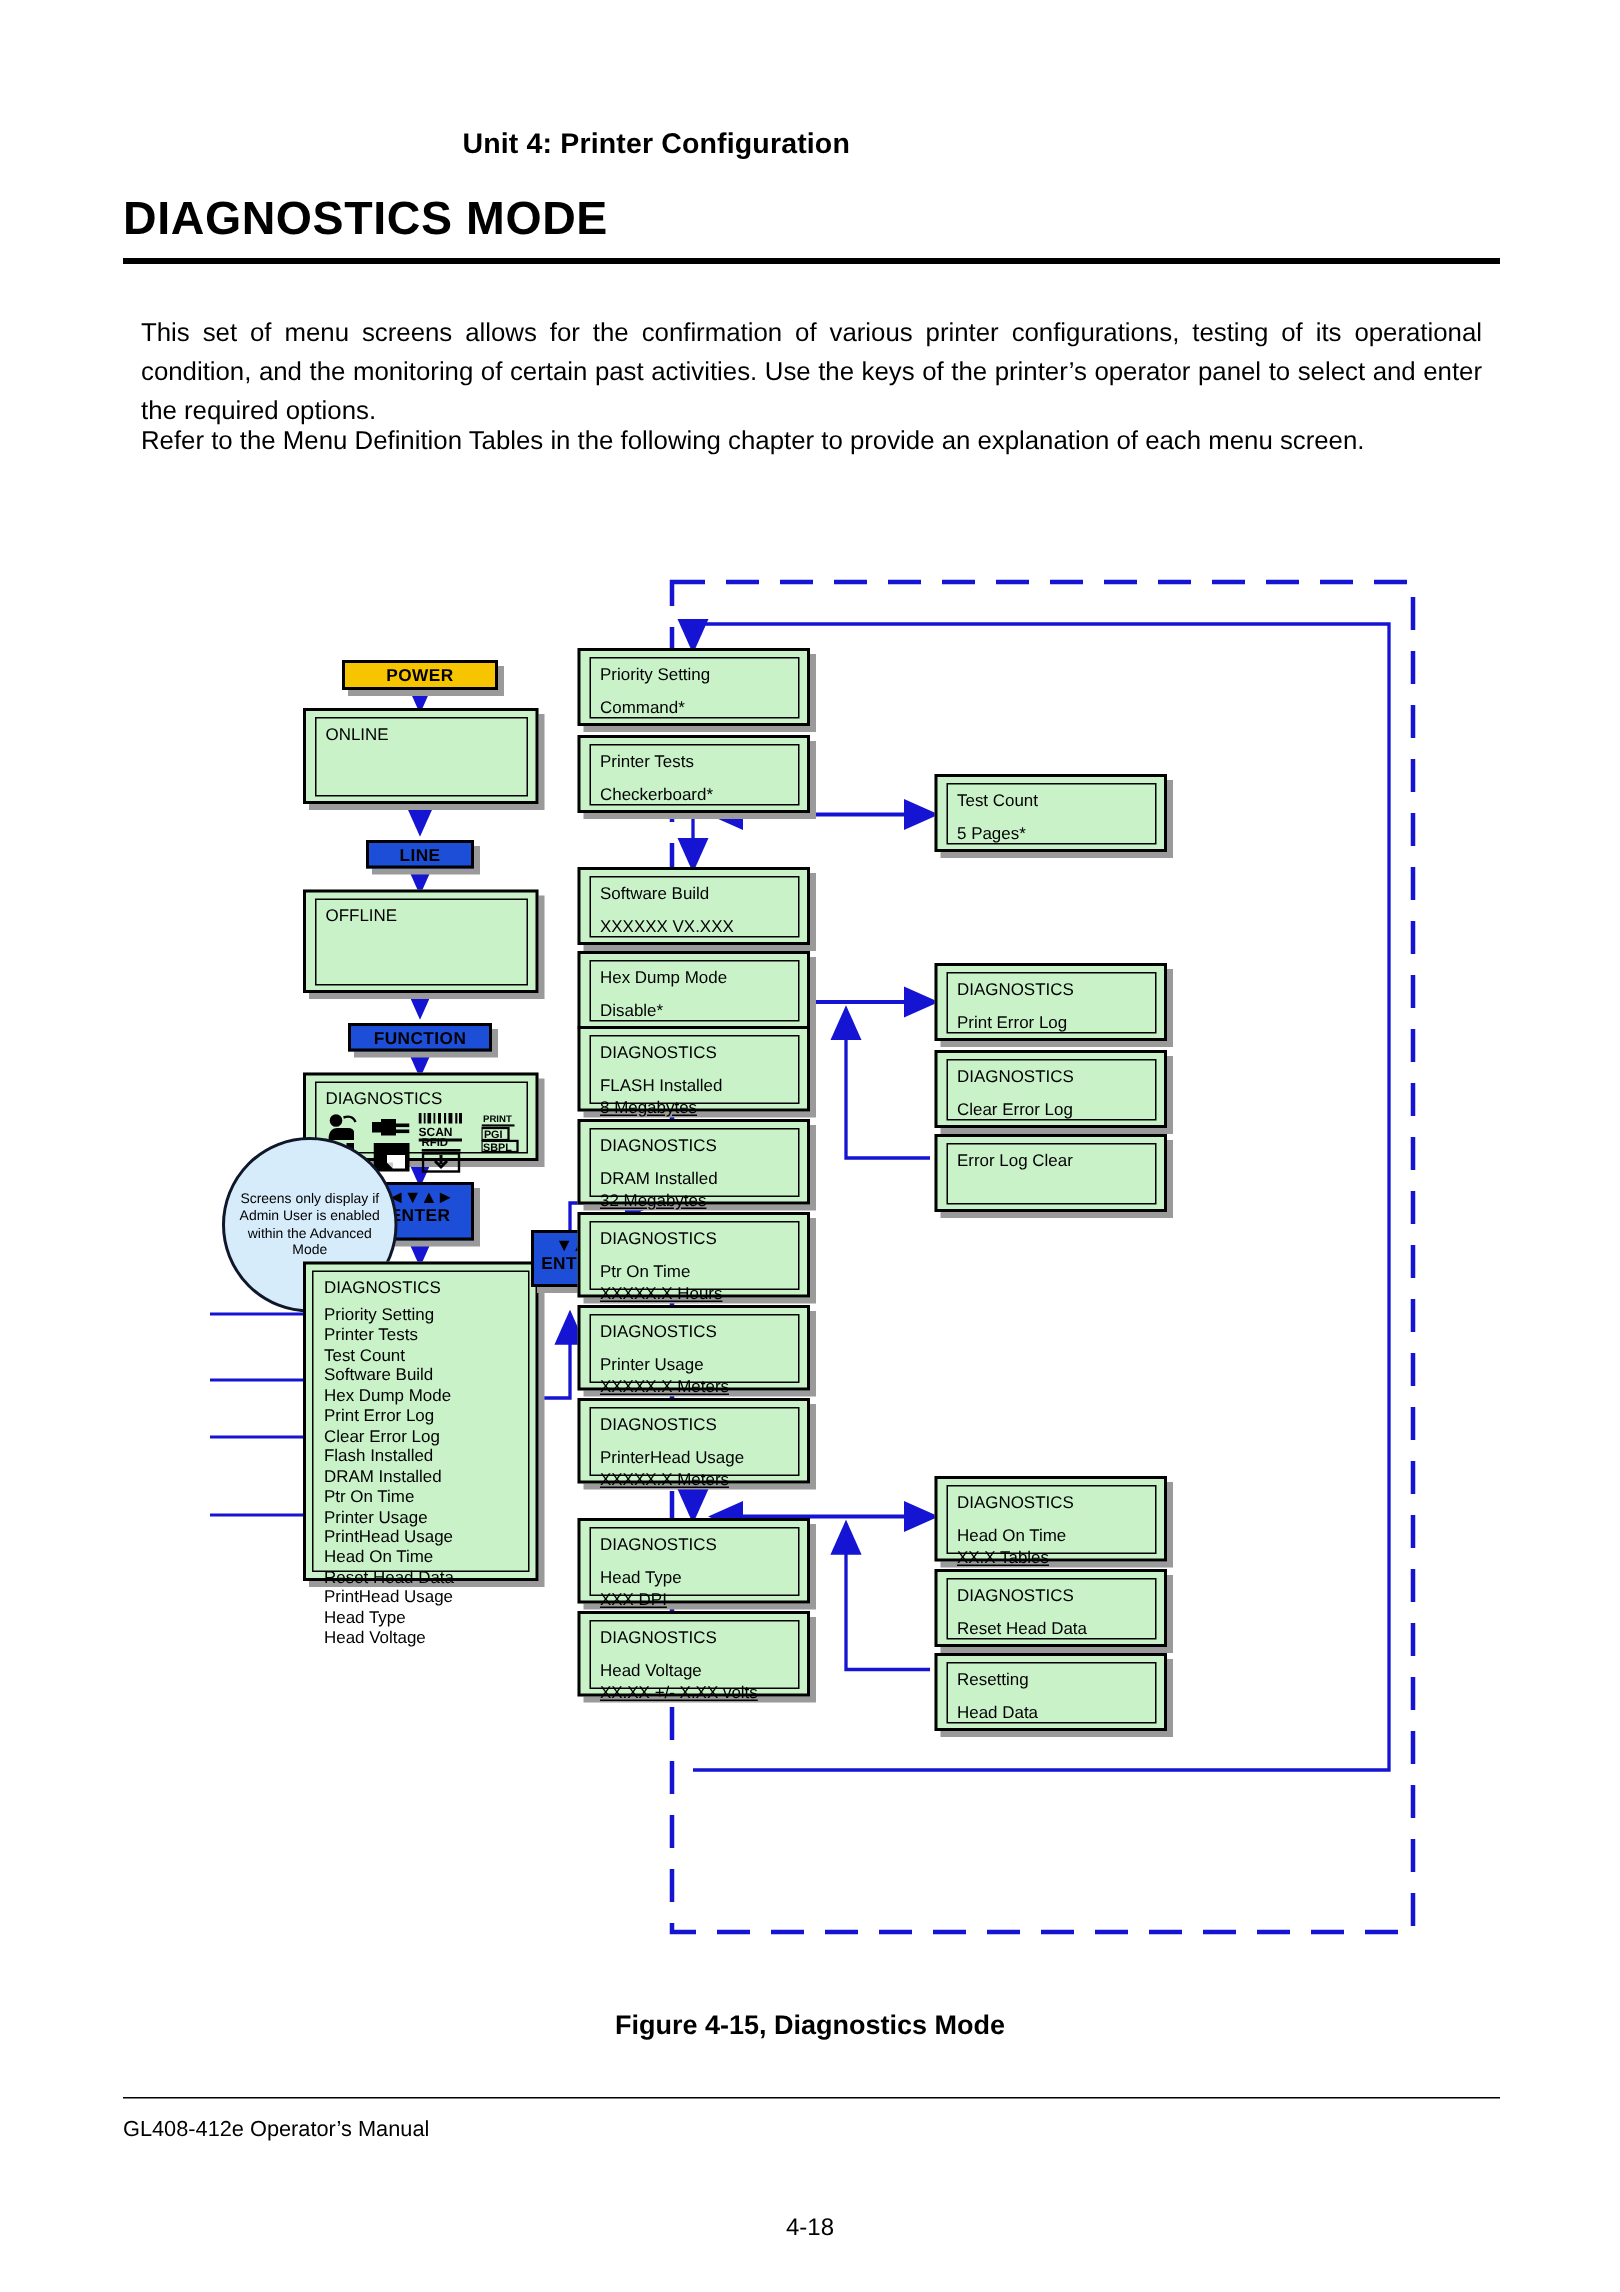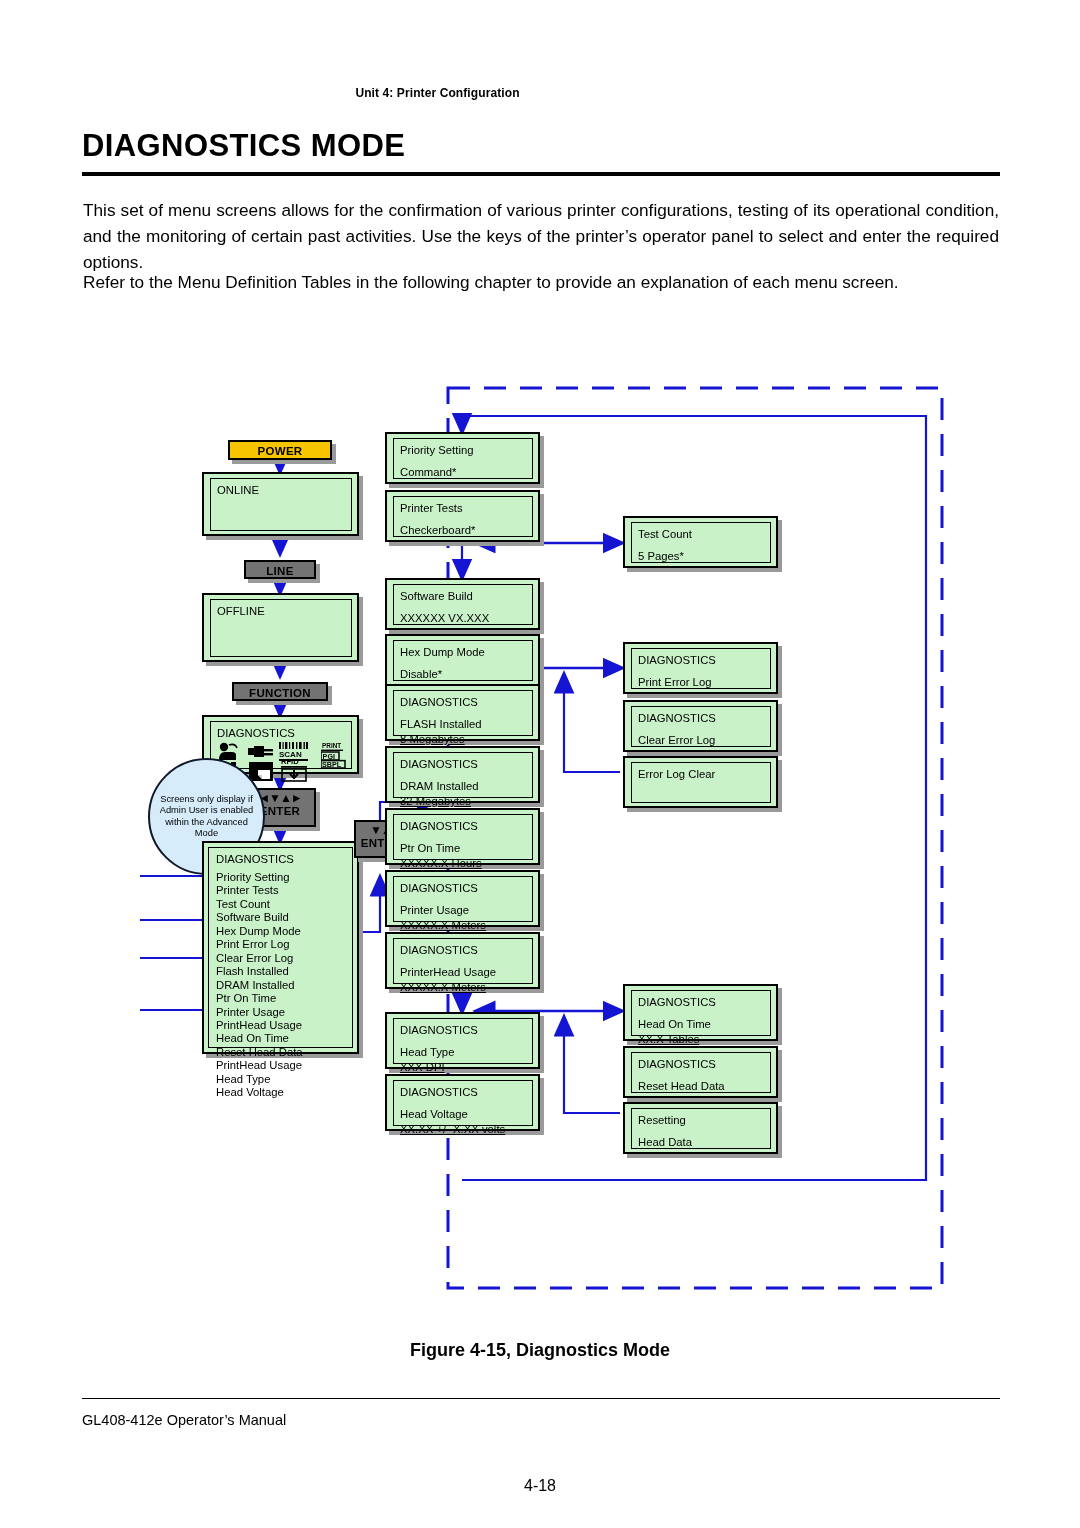--- a/index.html
+++ b/index.html
@@ -6,36 +6,36 @@
   body{
     width:1080px;height:1528px;background:#ffffff;
     font-family:"Liberation Sans",sans-serif;color:#000;
     position:relative;overflow:hidden;
   }
   .page{position:absolute;inset:0;}
 
   
   .unit-header{
     position:absolute;top:86px;left:0;width:875px;text-align:center;
-    font-size:12px;font-weight:bold;letter-spacing:.1px;
+    font-size:19px;font-weight:bold;letter-spacing:.1px;
   }
   .title{
     position:absolute;top:128px;left:82px;
     font-size:31px;font-weight:bold;letter-spacing:.4px;
   }
   .title-rule{
     position:absolute;top:172px;left:82px;width:918px;height:4px;background:#000;
   }
   .para{
     position:absolute;left:82px;width:918px;
     font-size:17.2px;line-height:26px;text-align:justify;
   }
   .para.p1{top:196px;}
   .para.p2{top:268px;text-align:left;}
-  .para p{margin:1px;}
+  .para p{margin:12px;}
 
   
   .fig-caption{
     position:absolute;top:1340px;left:0;width:1080px;text-align:center;
     font-size:18px;font-weight:bold;
   }
   .footer-rule{position:absolute;top:1398px;left:82px;width:918px;height:1px;background:#000;}
   .footer-left{position:absolute;top:1412px;left:82px;font-size:14.5px;}
   .footer-page{position:absolute;top:1477px;left:0;width:1080px;text-align:center;font-size:16px;font-weight:normal;}
 
@@ -57,21 +57,21 @@
   .lcd .l2{display:block;margin-top:7px;}
   .lcd .l2tight{display:block;margin-top:0px;text-decoration:underline;}
 
   
   .key{
     position:absolute;box-sizing:border-box;border:2.5px solid #000;
     box-shadow:4px 4px 0 0 #9a9a9a;text-align:center;
     font-size:11.5px;font-weight:bold;letter-spacing:.3px;
   }
   .key.gold{background:#f7c400;}
-  .key.pale{background:#737373;}
+  .key.pale{background:#1d4ed8;}
   .key .glyphs{font-size:12px;line-height:12px;letter-spacing:-1px;display:block;margin-top:2px;}
   .key .kl{display:block;line-height:12px;margin-top:1px;}
   .key.one-line{line-height:18px;}
 
   
   .menu-screen{
     position:absolute;background:#c9f2c9;border:2.5px solid #000;
     box-sizing:border-box;box-shadow:4px 4px 0 0 #9a9a9a;padding:4px;
   }
   .menu-screen .inner{

